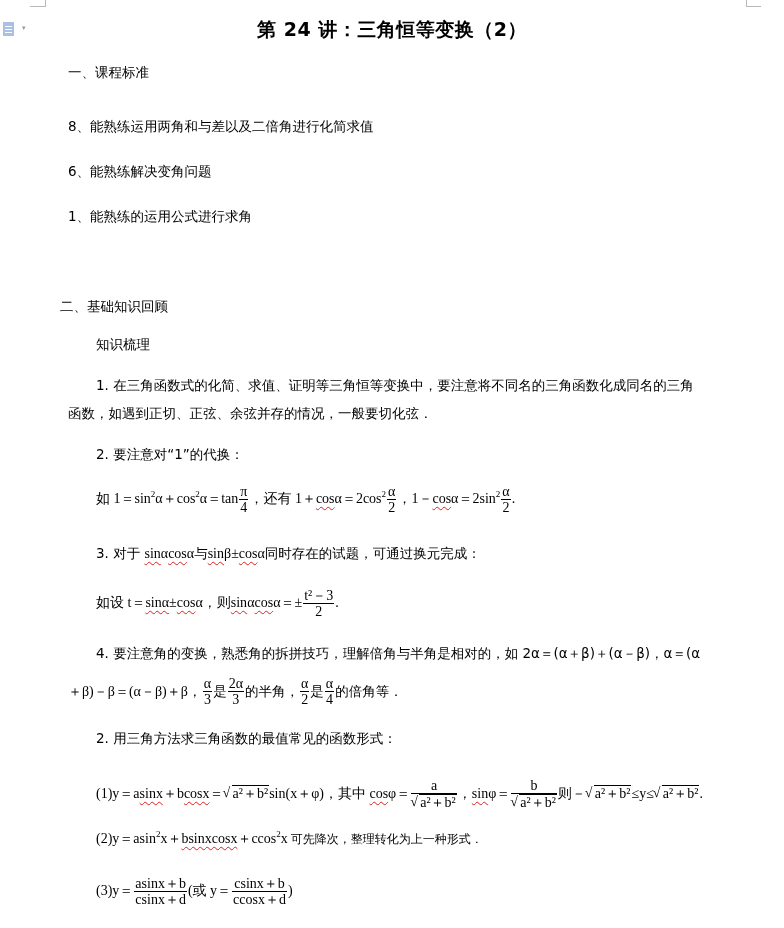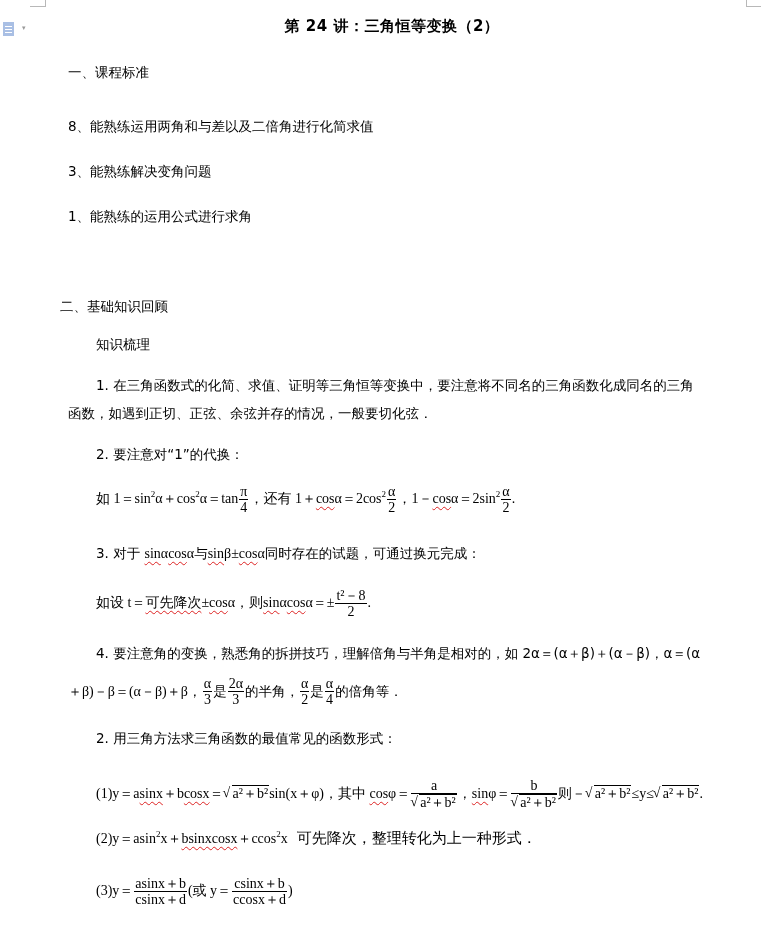--- a/index.html
+++ b/index.html
@@ -4,21 +4,21 @@
 <style>
   html, body { margin:0; padding:0; background:#ffffff; }
   body { width:784px; height:928px; position:relative; overflow:hidden;
          font-family: "DejaVu Sans", "Liberation Sans", sans-serif; color:#000; }
   .corner { position:absolute; border-color:#b8b8b8; border-style:solid; width:15px; height:6px; }
   .corner.tl { left:30px; top:0; border-width:0 1px 1px 0; }
   .corner.tr { left:746px; top:0; border-width:0 0 1px 1px; width:14px; }
   .doc-icon { position:absolute; left:3px; top:22px; width:11px; height:14px; background:#a9bfe4; }
   .doc-icon::before { content:""; position:absolute; left:2px; top:4px; width:7px; height:1px; background:#fff; box-shadow:0 3px 0 #fff, 0 6px 0 #fff; }
   .doc-caret { position:absolute; left:22px; top:24px; font-size:7px; color:#999; }
-  .title { position:absolute; left:0; width:784px; top:17px; text-align:center; font-weight:bold; font-size:15px; letter-spacing:0.5px; }
+  .title { position:absolute; left:0; width:784px; top:17px; text-align:center; font-weight:bold; font-size:19px; letter-spacing:0.5px; }
   .p { position:absolute; font-size:13.5px; white-space:nowrap; line-height:18px; }
   .m { font-family:"Liberation Serif","DejaVu Serif",serif; font-size:14px; }
   .i { }
   .sq { text-decoration: underline wavy #d22; text-underline-offset:3px; text-decoration-thickness:1px; }
   sup { font-size:9px; vertical-align:6px; line-height:0; }
   .frac { display:inline-block; vertical-align:middle; text-align:center; line-height:15px; margin:0 1px; }
   .frac > span { display:block; padding:0 1px; }
   .frac > .num { border-bottom:1px solid #000; }
   .sqrt { display:inline-block; border-top:1px solid #000; padding:0 1px; margin-left:8px; position:relative; line-height:16px; }
   .sqrt::before { content:"√"; position:absolute; left:-9px; top:-1px; font-size:14px; }
@@ -28,53 +28,53 @@
 
 <div class="corner tl"></div>
 <div class="corner tr"></div>
 <div class="doc-icon"></div>
 <span class="doc-caret">▾</span>
 
 <div class="title">第 24 讲：三角恒等变换（2）</div>
 
 <div class="p" style="left:68px;top:63px">一、课程标准</div>
 <div class="p" style="left:68px;top:117px">8、能熟练运用两角和与差以及二倍角进行化简求值</div>
-<div class="p" style="left:68px;top:162px">3、能熟练解决变角问题</div>
+<div class="p" style="left:68px;top:162px">6、能熟练解决变角问题</div>
 <div class="p" style="left:68px;top:207px">1、能熟练的运用公式进行求角</div>
 
 <div class="p" style="left:60px;top:297px">二、基础知识回顾</div>
 <div class="p" style="left:96px;top:335px">知识梳理</div>
 
 <div class="p" style="left:96px;top:376px">1. 在三角函数式的化简、求值、证明等三角恒等变换中，要注意将不同名的三角函数化成同名的三角</div>
 <div class="p" style="left:68px;top:404px">函数，如遇到正切、正弦、余弦并存的情况，一般要切化弦．</div>
 
 <div class="p" style="left:96px;top:445px">2. 要注意对“1”的代换：</div>
 
 <div class="p m" style="left:96px;top:484px">
   <span>如 1＝</span><span class="i">sin</span><sup>2</sup><span>α</span><span>＋</span><span class="i">cos</span><sup>2</sup><span>α</span><span>＝</span><span class="i">tan</span><span class="frac"><span class="num">π</span><span>4</span></span><span>，还有 1＋</span><span class="i sq">cos</span><span>α</span><span>＝2</span><span class="i">cos</span><sup>2</sup><span class="frac"><span class="num">α</span><span>2</span></span><span>，1－</span><span class="i sq">cos</span><span>α</span><span>＝2</span><span class="i">sin</span><sup>2</sup><span class="frac"><span class="num">α</span><span>2</span></span><span>.</span>
 </div>
 
 <div class="p" style="left:96px;top:544px">
   <span>3. 对于</span> <span class="m i sq">sin</span><span class="m">α</span><span class="m i sq">cos</span><span class="m">α</span><span>与</span><span class="m i sq">sin</span><span class="m">β</span><span class="m">±</span><span class="m i sq">cos</span><span class="m">α</span><span>同时存在的试题，可通过换元完成：</span>
 </div>
 
 <div class="p m" style="left:96px;top:588px">
-  <span>如设 t＝</span><span class="i sq">可先降次</span><span>±</span><span class="i sq">cos</span><span>α</span><span>，则</span><span class="i sq">sin</span><span>α</span><span class="i sq">cos</span><span>α</span><span>＝±</span><span class="frac"><span class="num">t²－8</span><span>2</span></span><span>.</span>
+  <span>如设 t＝</span><span class="i sq">sinα</span><span>±</span><span class="i sq">cos</span><span>α</span><span>，则</span><span class="i sq">sin</span><span>α</span><span class="i sq">cos</span><span>α</span><span>＝±</span><span class="frac"><span class="num">t²－3</span><span>2</span></span><span>.</span>
 </div>
 
 <div class="p" style="left:96px;top:644px">4. 要注意角的变换，熟悉角的拆拼技巧，理解倍角与半角是相对的，如 2α＝(α＋β)＋(α－β)，α＝(α</div>
 <div class="p" style="left:68px;top:676px">
   <span class="m">＋β)－β＝(α－β)＋β，</span><span class="frac m"><span class="num">α</span><span>3</span></span><span>是</span><span class="frac m"><span class="num">2α</span><span>3</span></span><span>的半角，</span><span class="frac m"><span class="num">α</span><span>2</span></span><span>是</span><span class="frac m"><span class="num">α</span><span>4</span></span><span>的倍角等．</span>
 </div>
 
 <div class="p" style="left:96px;top:729px">2. 用三角方法求三角函数的最值常见的函数形式：</div>
 
 <div class="p m" style="left:96px;top:778px">
   <span>(1)y＝a</span><span class="i sq">sinx</span><span>＋b</span><span class="i sq">cosx</span><span>＝</span><span class="sqrt">a²＋b²</span><span class="i">sin</span><span>(x＋φ)，其中 </span><span class="i sq">cos</span><span>φ</span><span>＝</span><span class="frac"><span class="num">a</span><span class="sqrt">a²＋b²</span></span><span>，</span><span class="i sq">sin</span><span>φ</span><span>＝</span><span class="frac"><span class="num">b</span><span class="sqrt">a²＋b²</span></span><span>则－</span><span class="sqrt">a²＋b²</span><span>≤y≤</span><span class="sqrt">a²＋b²</span><span>.</span>
 </div>
 
 <div class="p m" style="left:96px;top:830px">
-  <span>(2)y＝a</span><span class="i">sin</span><sup>2</sup><span>x＋</span><span class="sq">b</span><span class="i sq">sinxcosx</span><span>＋c</span><span class="i">cos</span><sup>2</sup><span>x</span><span style="font-family:Liberation Mono, monospace;font-size:15px"> 可先降次，整理转化为上一种形式．</span>
+  <span>(2)y＝a</span><span class="i">sin</span><sup>2</sup><span>x＋</span><span class="sq">b</span><span class="i sq">sinxcosx</span><span>＋c</span><span class="i">cos</span><sup>2</sup><span>x</span><span style="font-family:Liberation Serif, serif;font-size:12px"> 可先降次，整理转化为上一种形式．</span>
 </div>
 
 <div class="p m" style="left:96px;top:876px">
   <span>(3)y＝</span><span class="frac"><span class="num">asinx＋b</span><span>csinx＋d</span></span><span>(或 y＝</span><span class="frac"><span class="num">csinx＋b</span><span>ccosx＋d</span></span><span>)</span>
 </div>
 
 </body></html>

